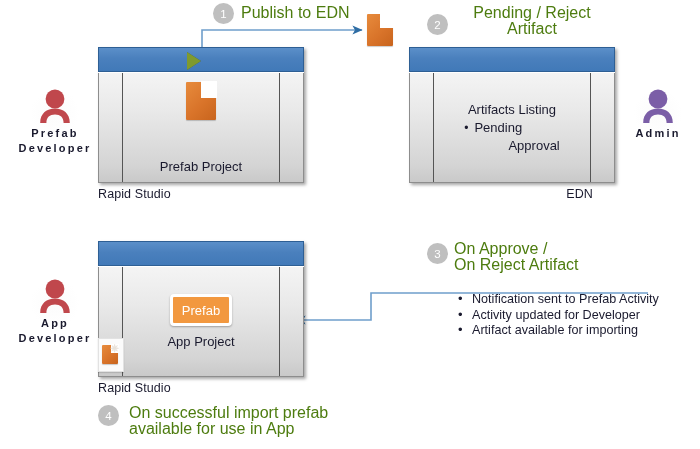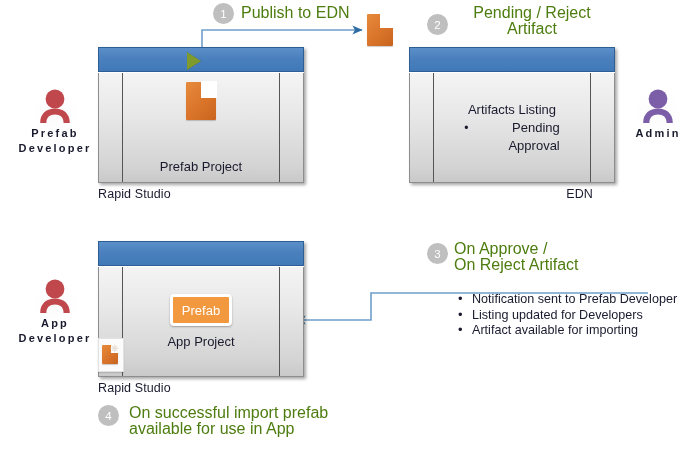--- a/index.html
+++ b/index.html
@@ -221,21 +221,21 @@
 
   <div class="window" style="left:409px;top:47px;width:206px;height:136px;">
     <div class="win-title"></div>
     <div class="win-body">
       <div class="pane-left"></div>
       <div class="pane-center">
         <div style="font-size:13px;color:#1a1a2e;text-align:center;line-height:18px;">
           <div>Artifacts Listing</div>
           <div style="display:flex;align-items:flex-start;justify-content:center;gap:6px;">
             <span style="font-size:12px;line-height:18px;">•</span>
-            <span style="text-align:right;">
+            <span style="text-align:left;">
               <span style="display:block;">Pending</span>
               <span style="display:block;margin-left:34px;">Approval</span>
             </span>
           </div>
         </div>
       </div>
       <div class="pane-right"></div>
     </div>
   </div>
   <div class="win-caption" style="left:409px;top:187px;width:206px;text-align:right;padding-right:22px;box-sizing:border-box;">EDN</div>
@@ -296,22 +296,22 @@
     </div>
   </div>
 
   <div class="win-caption" style="left:98px;top:381px;width:206px;">Rapid Studio</div>
 
   <div class="stepnum" style="left:427px;top:243px;">3</div>
   <div class="steptext" style="left:454px;top:241px;width:220px;">On Approve /</div>
   <div class="steptext" style="left:454px;top:257px;width:220px;">On Reject Artifact</div>
 
   <div class="bullets" style="left:456px;top:292px;width:238px;">
-    <div class="bl">Notification sent to Prefab Developer</div>
-    <div class="bl">Listing updated for Developers</div>
+    <div class="bl">Notification sent to Prefab Activity</div>
+    <div class="bl">Activity updated for Developer</div>
     <div class="bl">Artifact available for importing</div>
   </div>
 
   <div class="stepnum" style="left:98px;top:405px;">4</div>
   <div class="steptext" style="left:129px;top:405px;width:260px;">On successful import prefab</div>
   <div class="steptext" style="left:129px;top:421px;width:260px;">available for use in App</div>
 
 </div>
 
 </body></html>

